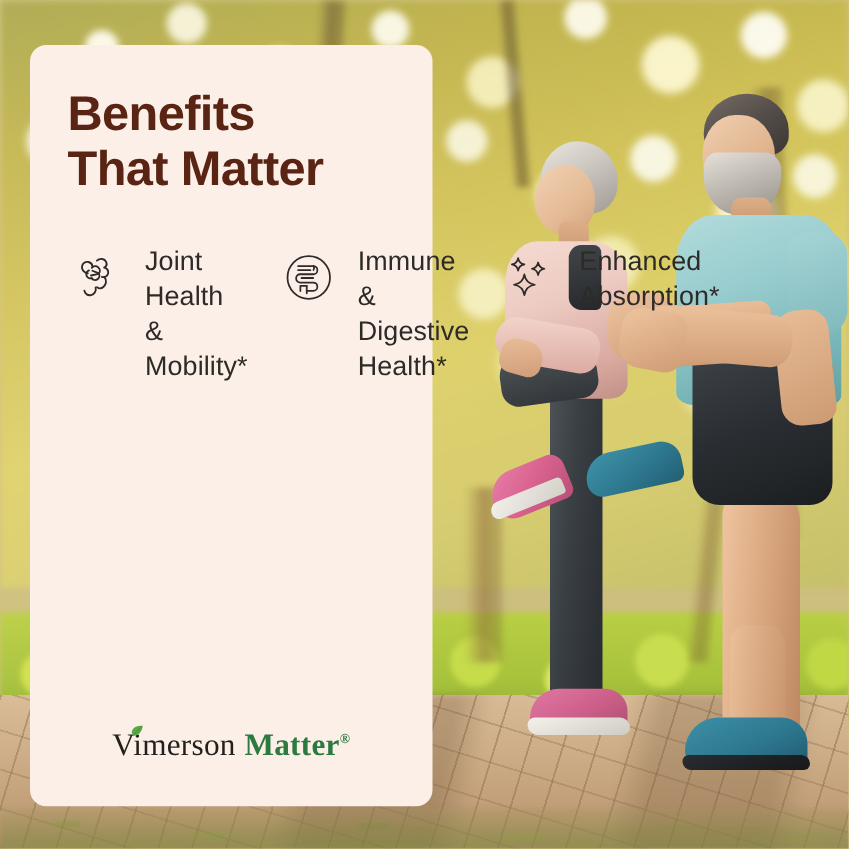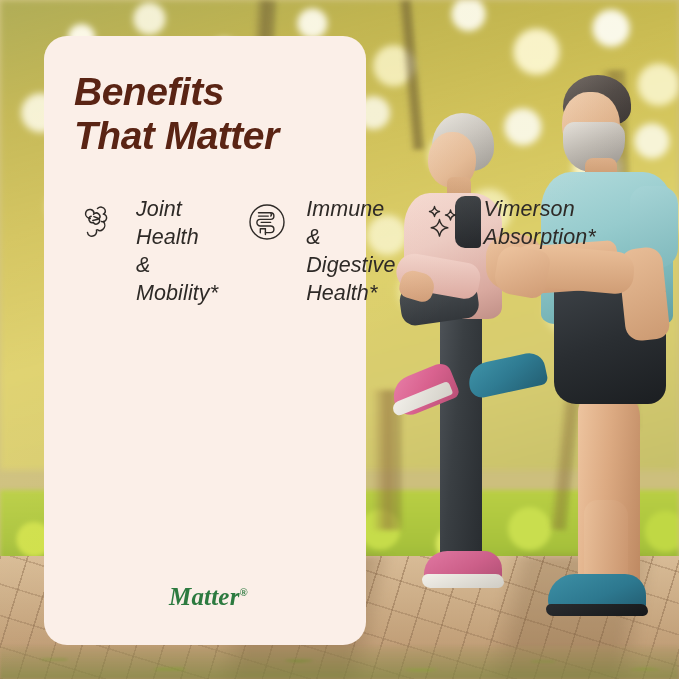--- a/index.html
+++ b/index.html
@@ -314,26 +314,25 @@
 
   .photo-warm {
     position: absolute; inset: 0;
     background: linear-gradient(140deg, rgba(255,240,190,.22), rgba(255,255,255,0) 55%);
     pointer-events: none;
   }
 
   
   .card {
     position: absolute;
-    left: 44px; top: 36px;
+    left: 24px; top: 36px;
     width: 322px; height: 609px;
     background: #fbefe8;
-    border-radius: 23px;
+    border-radius: 13px;
     padding: 30px 26px 0 30px;
-    font-style: italic;
   }
 
   .title {
     color: #5a2414;
     font-size: 39px;
     font-weight: bold;
     line-height: 1.14;
     letter-spacing: -0.5px;
     white-space: pre-line;
     margin-top: 4px;
@@ -505,25 +504,32 @@
       </div>
 
       <div class="benefit">
         <span class="benefit-icon">
           <svg width="42" height="42" viewBox="0 0 42 42" fill="none" stroke="#2e2a27" stroke-width="1.4" stroke-linecap="round" stroke-linejoin="round">
             <path d="M11.5 5.5c.5 3.1 1.9 4.5 5 5-3.1.5-4.5 1.9-5 5-.5-3.1-1.9-4.5-5-5 3.1-.5 4.5-1.9 5-5z"></path>
             <path d="M27.5 9c.5 3.1 1.9 4.5 5 5-3.1.5-4.5 1.9-5 5-.5-3.1-1.9-4.5-5-5 3.1-.5 4.5-1.9 5-5z"></path>
             <path d="M16.5 18.5c.8 5.2 3.1 7.5 8.3 8.3-5.2.8-7.5 3.1-8.3 8.3-.8-5.2-3.1-7.5-8.3-8.3 5.2-.8 7.5-3.1 8.3-8.3z"></path>
           </svg>
         </span>
-        <span class="benefit-label">Vimerson
+        <span class="benefit-label">Enhanced
 Absorption*</span>
       </div>
 
 
     </div>
 
     <div class="logo">
+      <span class="logo-vimerson">
+        <span>Vimerson</span>
+        <svg class="logo-leaf" viewBox="0 0 12 12">
+          <path d="M11 .8C7.6.4 4.4 1.4 2.6 3.5 1.2 5.2 1.3 7.3 2.4 8.4 3.7 9.7 6.2 9.4 8 7.6c1.8-1.8 2.8-4.4 3-6.8z" fill="#5aa844"></path>
+          <path d="M10.6 1.2C8.4 3.1 6 5.2 3.6 8" stroke="#3d8a2e" stroke-width=".7" fill="none" stroke-linecap="round"></path>
+        </svg>
+      </span>
       <span class="logo-health"><span>Matter</span><span class="logo-reg">®</span></span>
     </div>
 
   </div>
 </div>
 
 </body></html>

